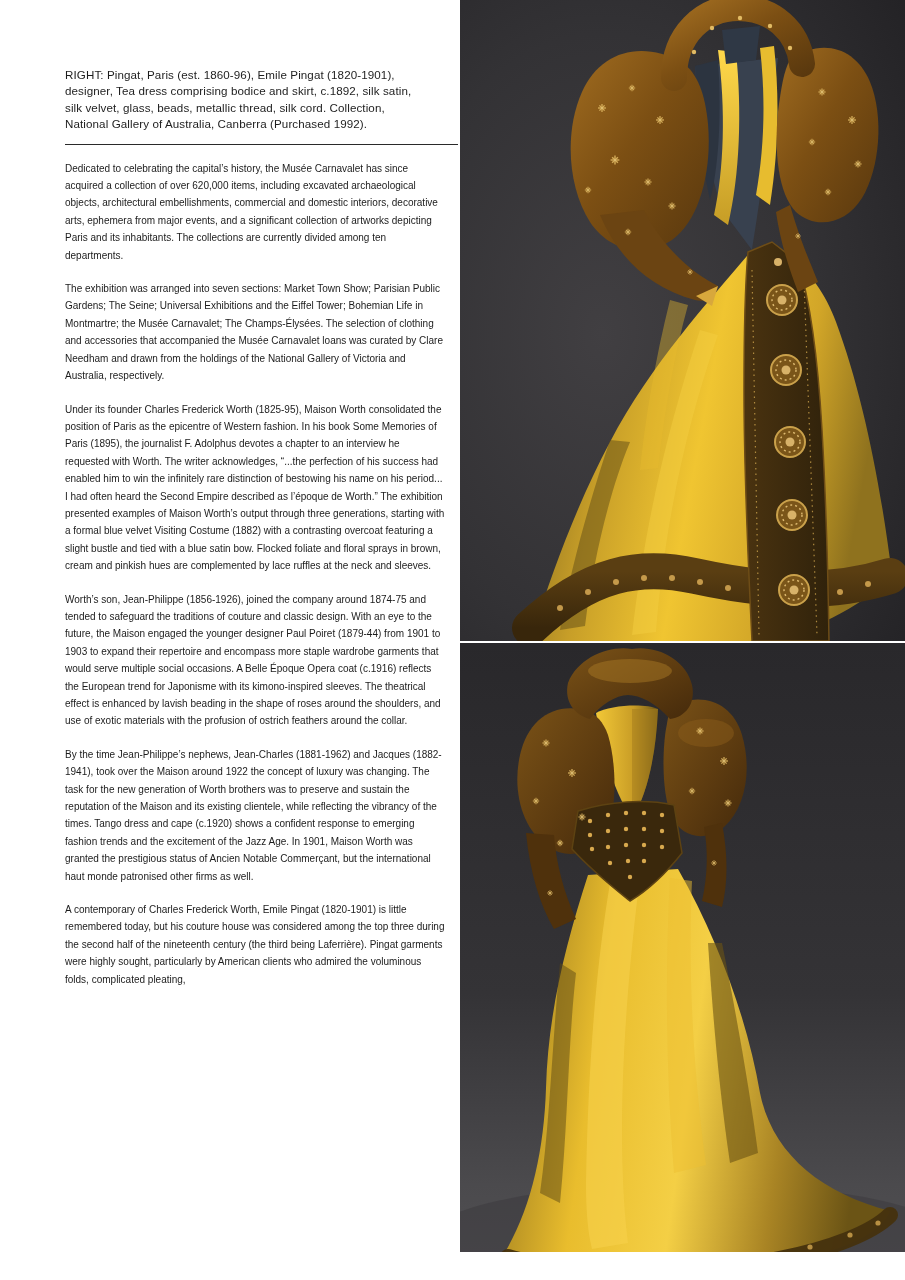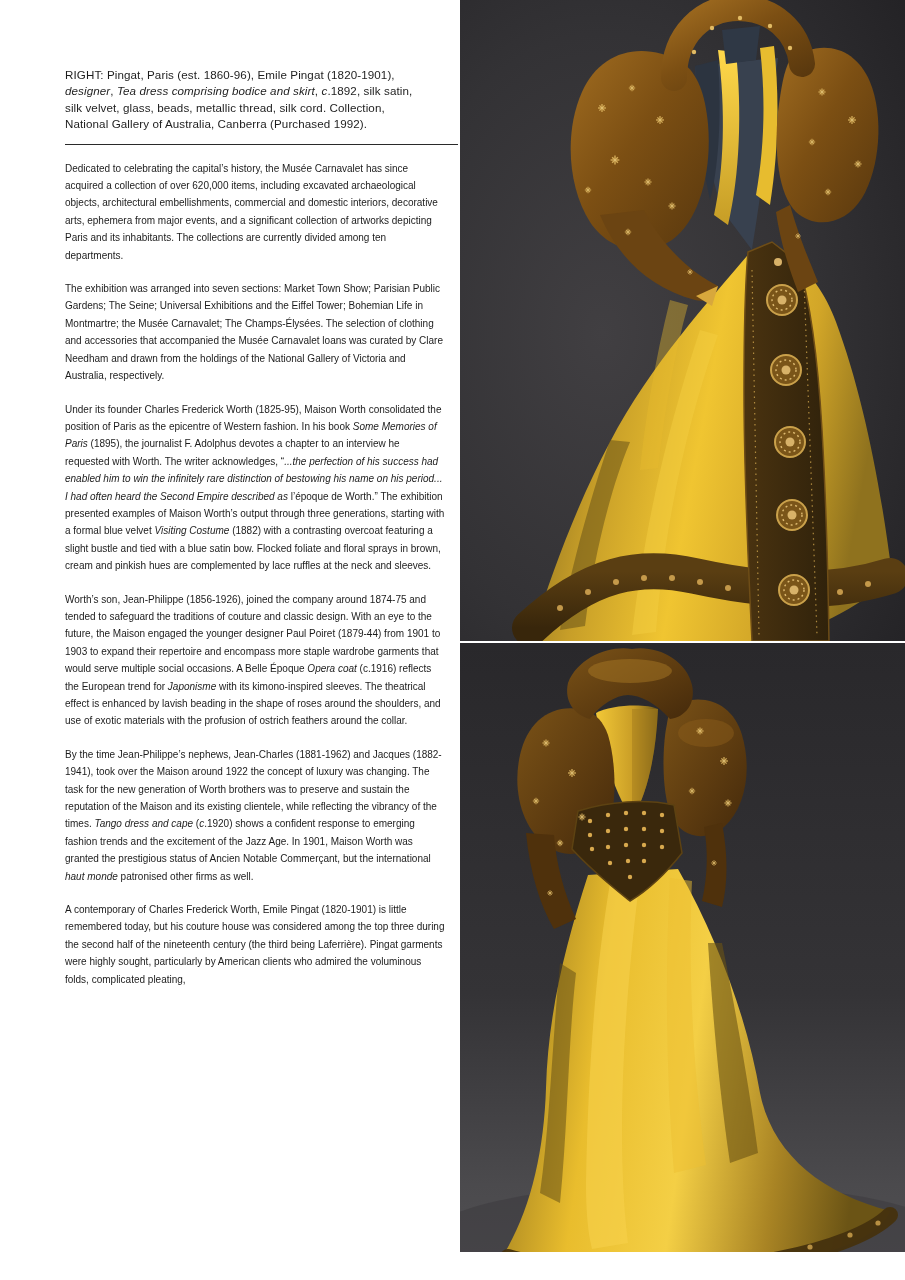--- a/index.html
+++ b/index.html
@@ -16,21 +16,21 @@
   }
   .caption-rule {
     border:0; border-top:1.4px solid #2a2a2a; margin:11px 0 0 0; width:100%;
   }
   .body-text { margin-top:15px; }
   .body-para {
     margin:0 0 16px 0; width:381px;
     font-size:10px; line-height:17.4px; color:#1b1b1b;
   }
   .body-para:last-child { margin-bottom:8px; }
-  .it { font-style:italic; }
+  .it { }
   .photo-col { position:absolute; left:460px; top:0; width:445px; height:1280px; }
   .photo { display:block; width:445px; overflow:hidden; }
   .photo svg { display:block; }
   .photo-divider { height:2px; background:#ffffff; }
 </style>
 </head>
 <body>
 
 <div class="page">
 

